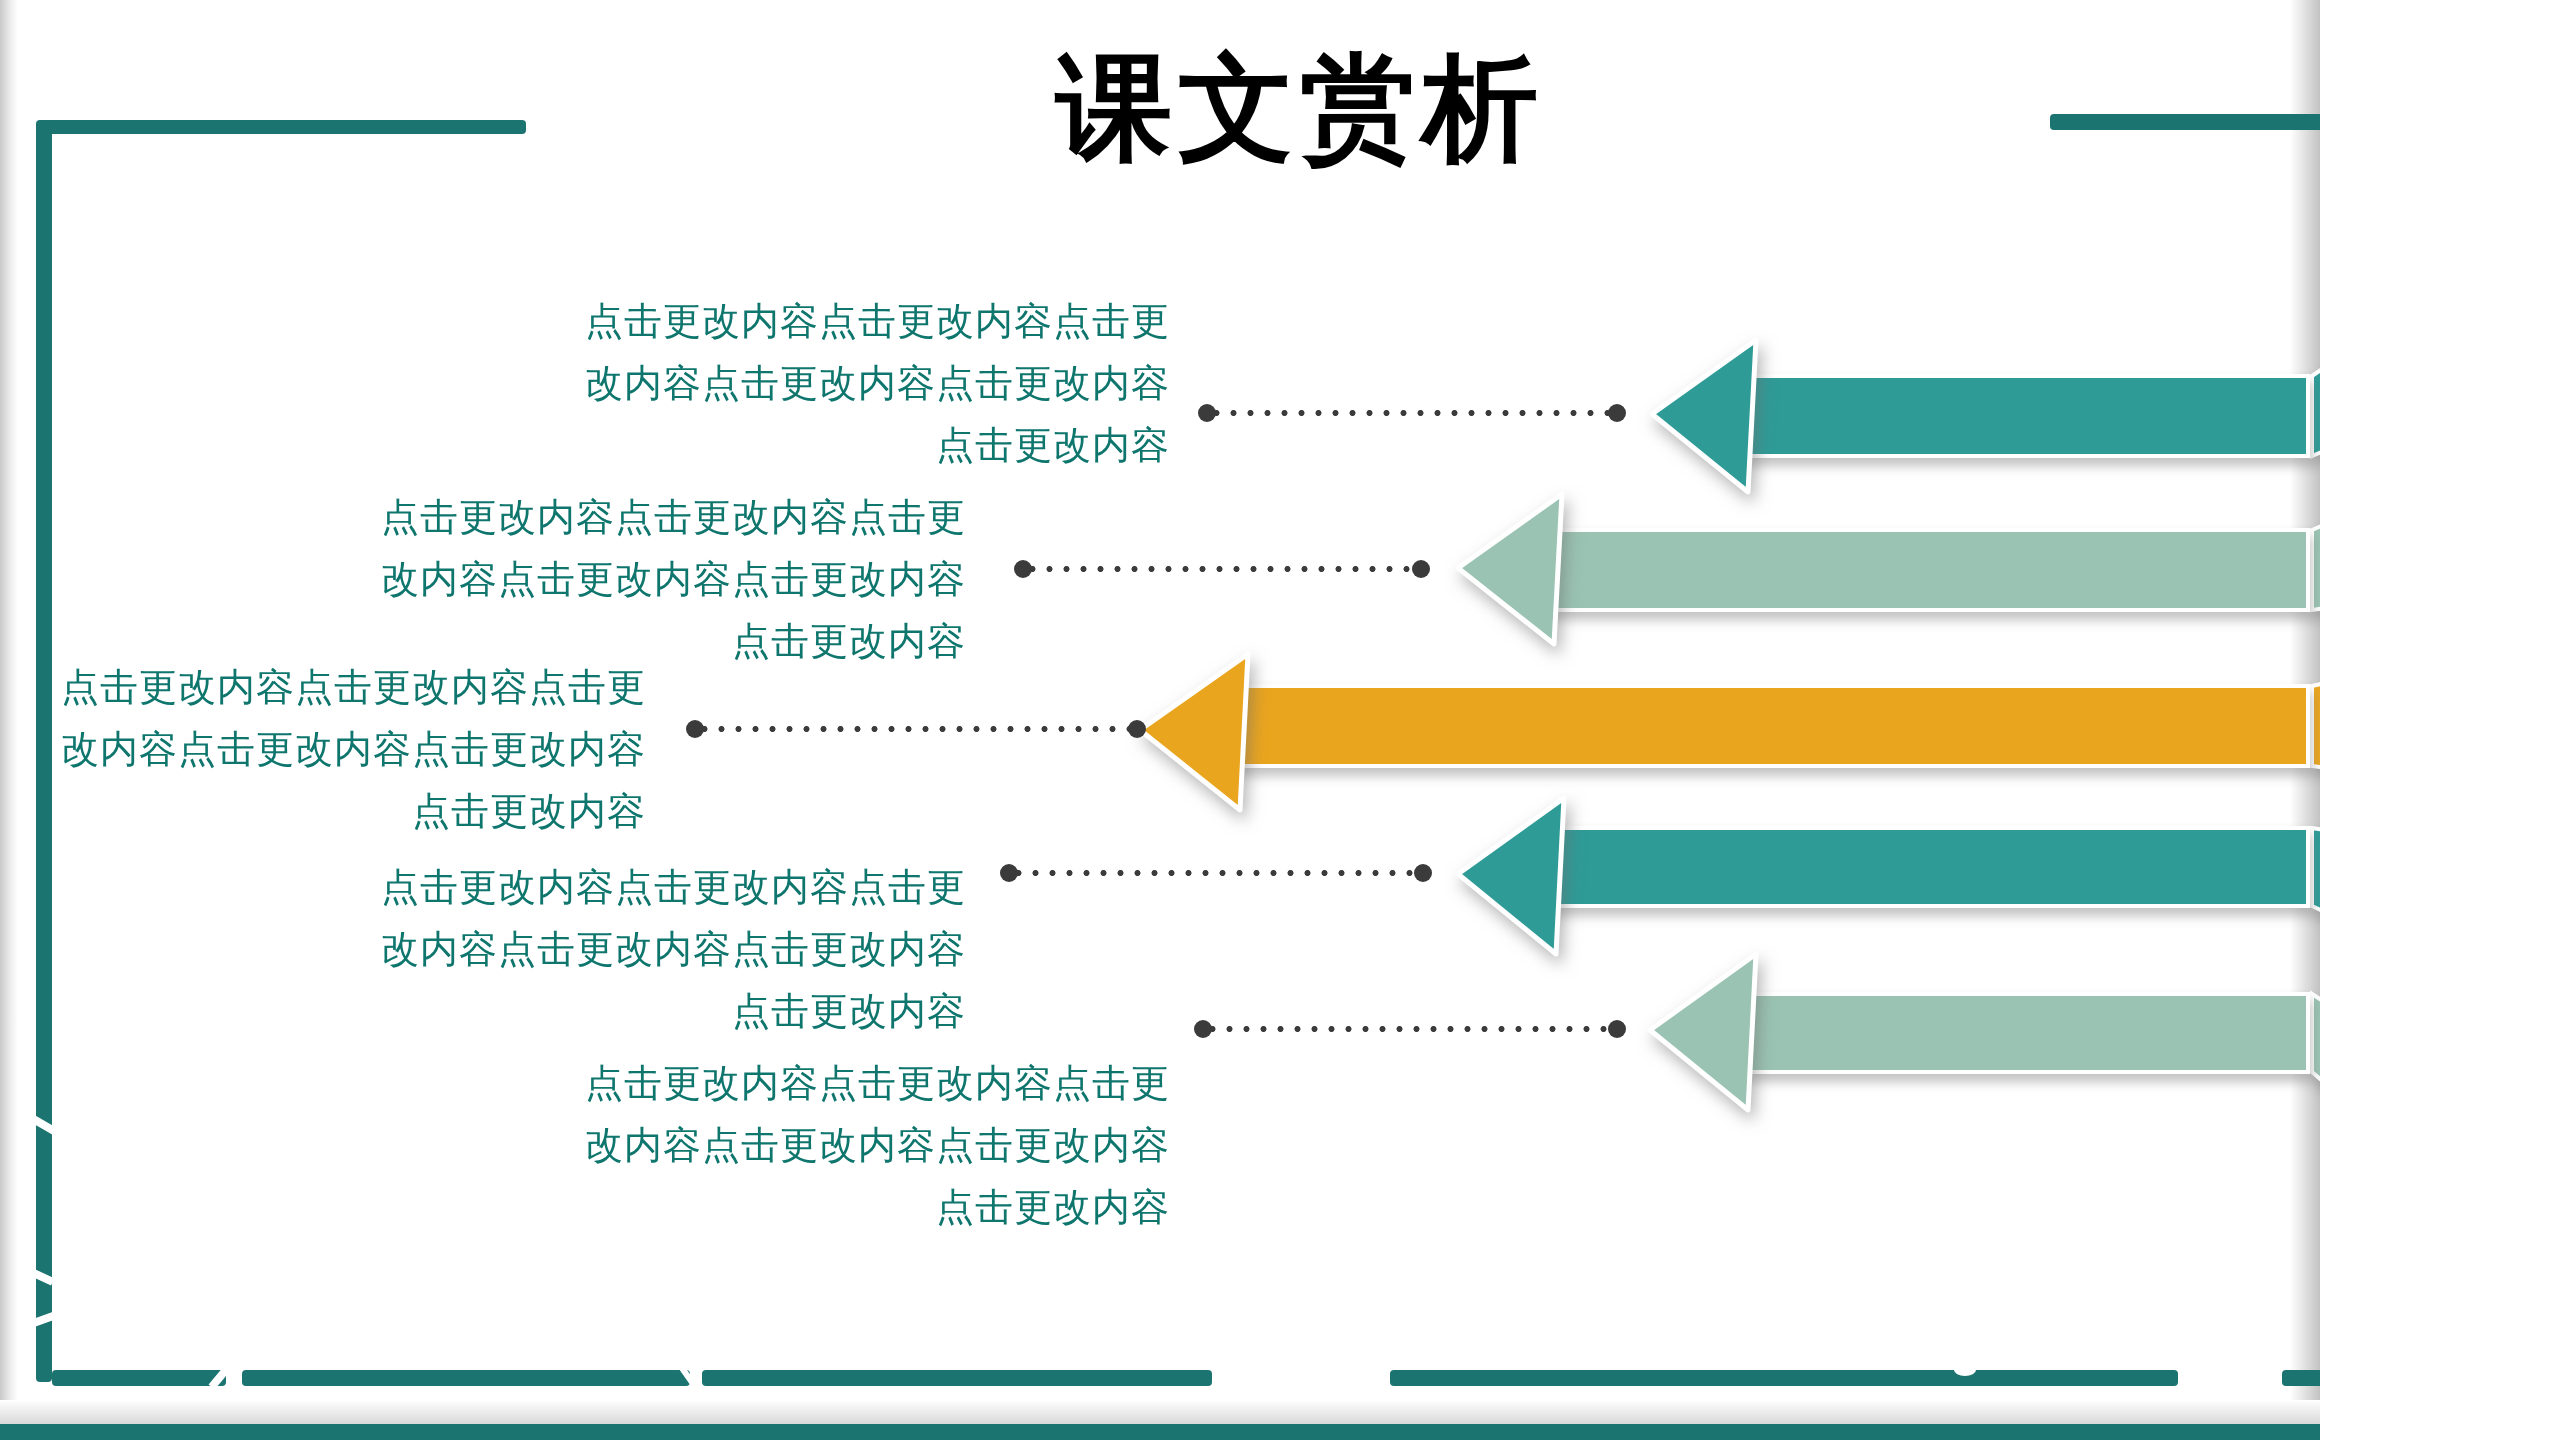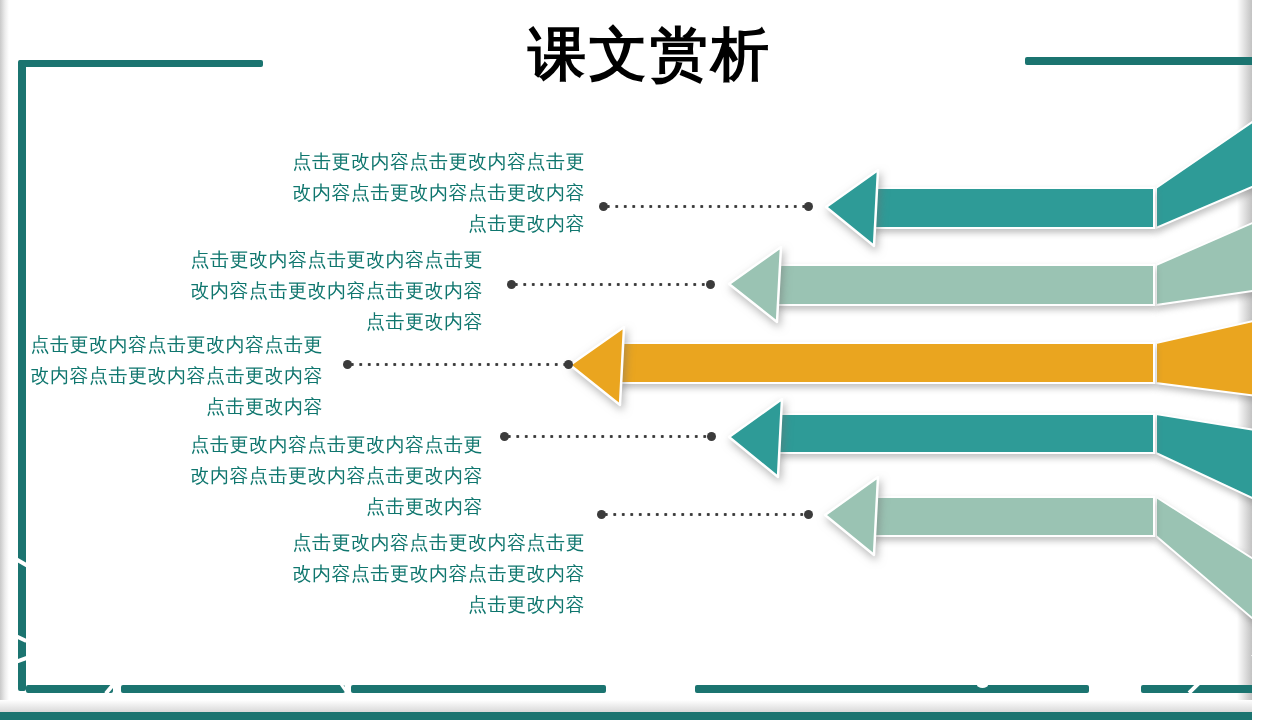--- a/index.html
+++ b/index.html
@@ -1,18 +1,18 @@
 <!DOCTYPE html>
 <html><head>
 <meta charset="utf-8">
 <style>
   html,body{margin:0;padding:0;}
   body{width:1280px;height:720px;overflow:hidden;background:#ffffff;
        font-family:"Liberation Sans",sans-serif;}
-  .canvas{position:relative;width:1252px;height:720px;background:#ffffff;overflow:hidden;}
+  .canvas{position:relative;width:1160px;height:720px;background:#ffffff;overflow:hidden;}
 
   
   .edge-left{position:absolute;left:0;top:0;width:9px;height:720px;
     background:linear-gradient(to right,#c9c9c9,#ececec 55%,#ffffff);z-index:0;}
   .edge-right{position:absolute;right:0;top:0;width:15px;height:712px;
     background:linear-gradient(to left,#c2c2c2,#e7e7e7 60%,#ffffff);z-index:0;}
   .bottom-shade{position:absolute;left:0;top:700px;width:1280px;height:12px;
     background:linear-gradient(to bottom,#ffffff,#d9d9d9);z-index:0;}
   .footer-bar{position:absolute;left:0;top:712px;width:1280px;height:8px;
     background:#1B7470;z-index:1;}

